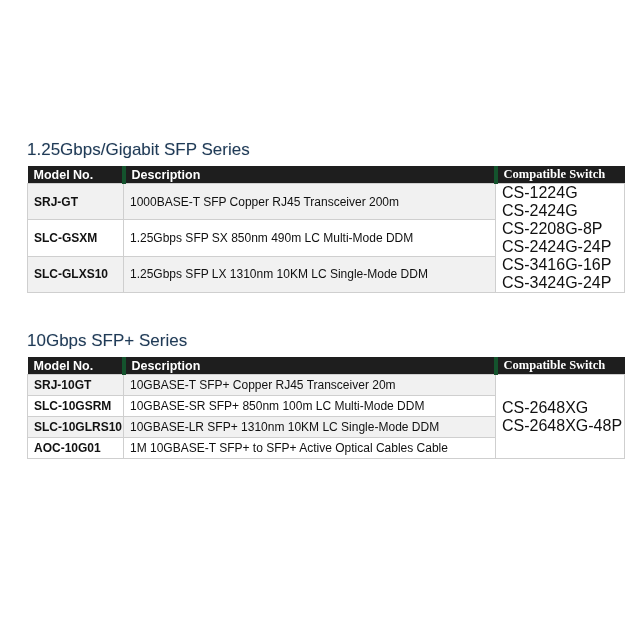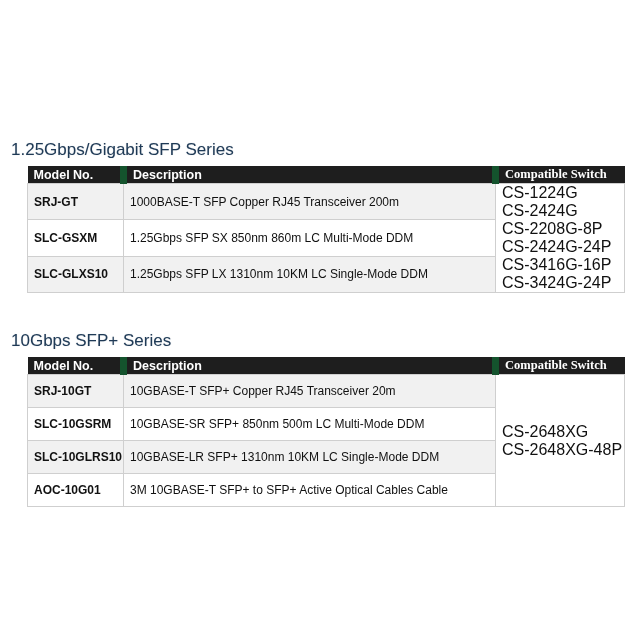--- a/index.html
+++ b/index.html
@@ -10,21 +10,21 @@
     body {
       width: 640px;
       height: 640px;
       position: relative;
       font-family: "Liberation Sans", sans-serif;
       color: #111;
       overflow: hidden;
     }
     .section-title {
       position: absolute;
-      left: 11px;
+      left: 27px;
       font-size: 17px;
       color: #1f3a56;
       letter-spacing: 0px;
       text-shadow: 0 0 1px rgba(31,58,86,0.25);
     }
     table.spec {
       position: absolute;
       left: 27px;
       width: 597px;
       border-collapse: collapse;
@@ -32,21 +32,21 @@
       table-layout: fixed;
     }
     table.spec th {
       background: #1e1e1e;
       color: #ffffff;
       font-weight: bold;
       text-align: left;
       padding: 0 0 0 6px;
       height: 17px;
       font-size: 12.5px;
-      border-right: 7px solid #14532d;
+      border-right: 4px solid #14532d;
     }
     table.spec th:last-child { border-right: none; font-family: Liberation Serif, serif; }
     table.spec td {
       padding: 0 0 0 6px;
       border: 1px solid #cfcfcf;
       vertical-align: middle;
     }
     table.spec td.model {
       font-weight: bold;
       font-size: 12px;
@@ -55,21 +55,21 @@
     table.spec tr.alt td.desc { background: #f1f1f1; }
     table.spec td.compat {
       background: #ffffff;
       line-height: 18px;
       font-size: 16px;
     }
     table.spec td.compat div { white-space: nowrap; }
     #t1 { top: 166px; }
     #t1 tbody tr { height: 32px; }
     #t2 { top: 357px; }
-    #t2 tbody tr { height: 33px; }
+    #t2 tbody tr { height: 21px; }
     col.c-model { width: 96px; }
     col.c-desc { width: 372px; }
     col.c-compat { width: 129px; }
   </style>
 </head>
 <body>
 
 <div class="section-title" style="top:140px;">1.25Gbps/Gigabit SFP Series</div>
 
 <table class="spec" id="t1">
@@ -93,21 +93,21 @@
         <div>CS-1224G</div>
         <div>CS-2424G</div>
         <div>CS-2208G-8P</div>
         <div>CS-2424G-24P</div>
         <div>CS-3416G-16P</div>
         <div>CS-3424G-24P</div>
       </td>
     </tr>
     <tr>
       <td class="model">SLC-GSXM</td>
-      <td class="desc">1.25Gbps SFP SX 850nm 860m LC Multi-Mode DDM</td>
+      <td class="desc">1.25Gbps SFP SX 850nm 490m LC Multi-Mode DDM</td>
     </tr>
     <tr class="alt">
       <td class="model">SLC-GLXS10</td>
       <td class="desc">1.25Gbps SFP LX 1310nm 10KM LC Single-Mode DDM</td>
     </tr>
   </tbody>
 </table>
 
 <div class="section-title" style="top:331px;">10Gbps SFP+ Series</div>
 
@@ -128,24 +128,24 @@
     <tr class="alt">
       <td class="model">SRJ-10GT</td>
       <td class="desc">10GBASE-T SFP+ Copper RJ45 Transceiver 20m</td>
       <td class="compat" rowspan="4">
         <div>CS-2648XG</div>
         <div>CS-2648XG-48P</div>
       </td>
     </tr>
     <tr>
       <td class="model">SLC-10GSRM</td>
-      <td class="desc">10GBASE-SR SFP+ 850nm 500m LC Multi-Mode DDM</td>
+      <td class="desc">10GBASE-SR SFP+ 850nm 100m LC Multi-Mode DDM</td>
     </tr>
     <tr class="alt">
       <td class="model">SLC-10GLRS10</td>
       <td class="desc">10GBASE-LR SFP+ 1310nm 10KM LC Single-Mode DDM</td>
     </tr>
     <tr>
       <td class="model">AOC-10G01</td>
-      <td class="desc">3M 10GBASE-T SFP+ to SFP+ Active Optical Cables Cable</td>
+      <td class="desc">1M 10GBASE-T SFP+ to SFP+ Active Optical Cables Cable</td>
     </tr>
   </tbody>
 </table>
 
 </body></html>

